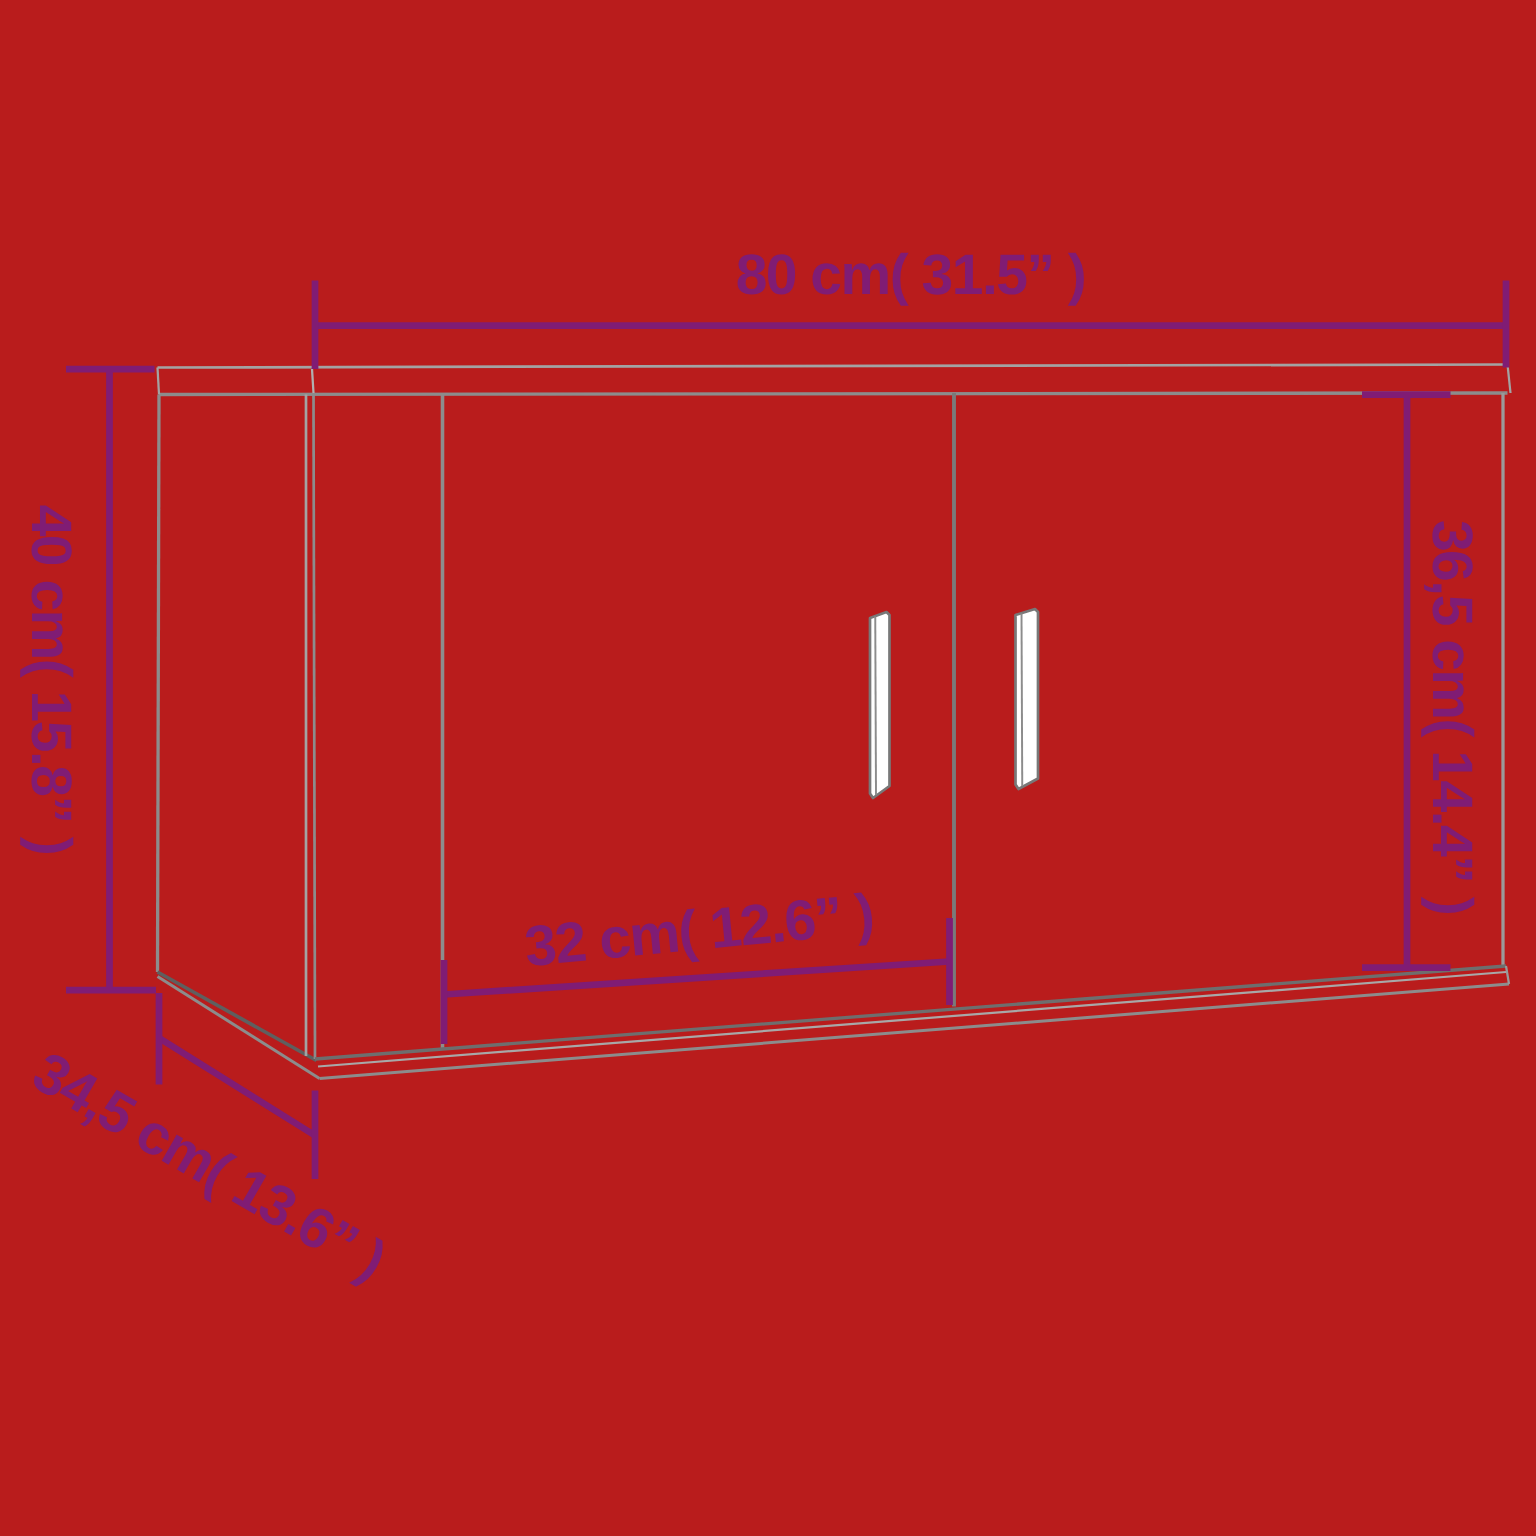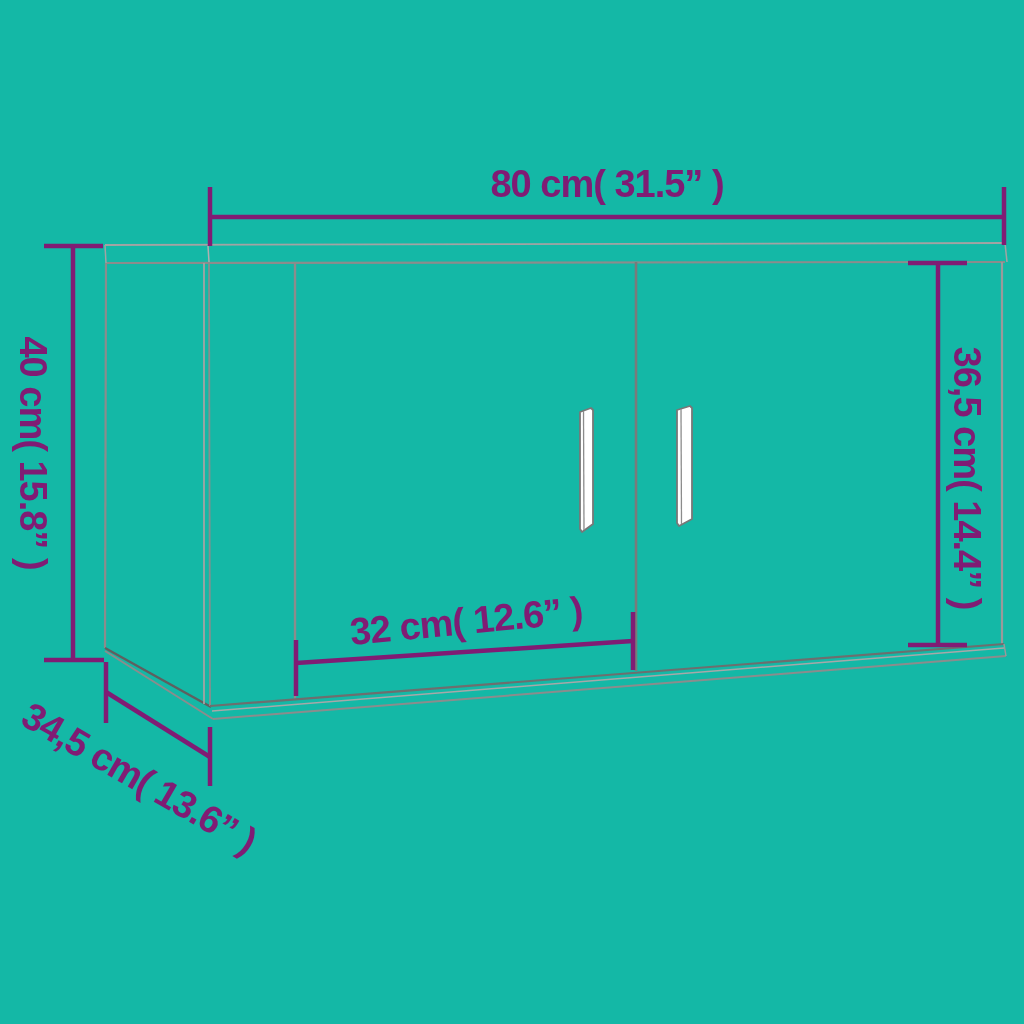--- a/index.html
+++ b/index.html
@@ -4,21 +4,21 @@
 <style>
   html, body {
     margin: 0;
     padding: 0;
     background: #ffffff;
   }
   .stage {
     position: relative;
     width: 1024px;
     height: 1024px;
-    background: #14b8a6;
+    background: #b91c1c;
     overflow: hidden;
   }
   svg { display: block; }
   .dim-text {
     font-family: "Liberation Sans", sans-serif;
     font-weight: bold;
     font-size: 38px;
     letter-spacing: -1px;
   }
 </style>

